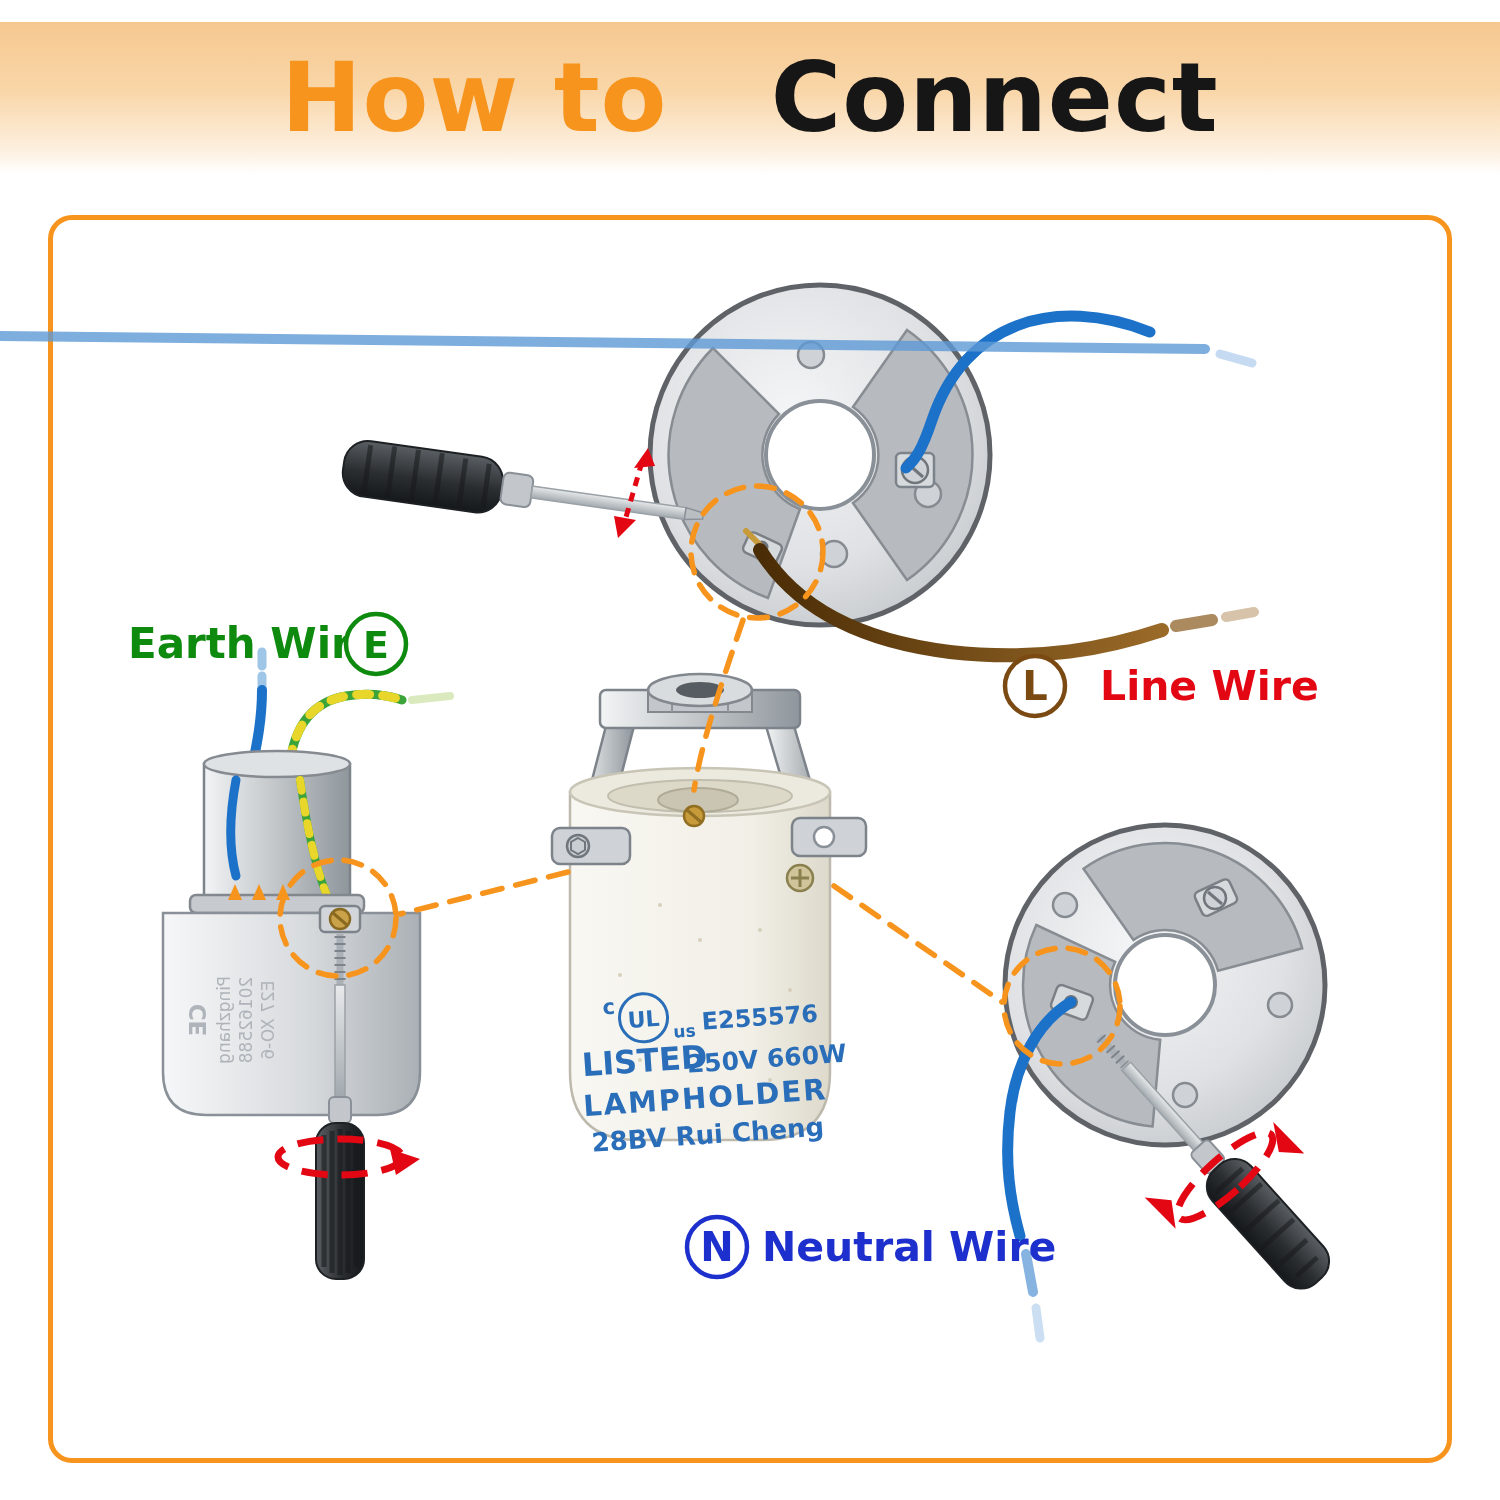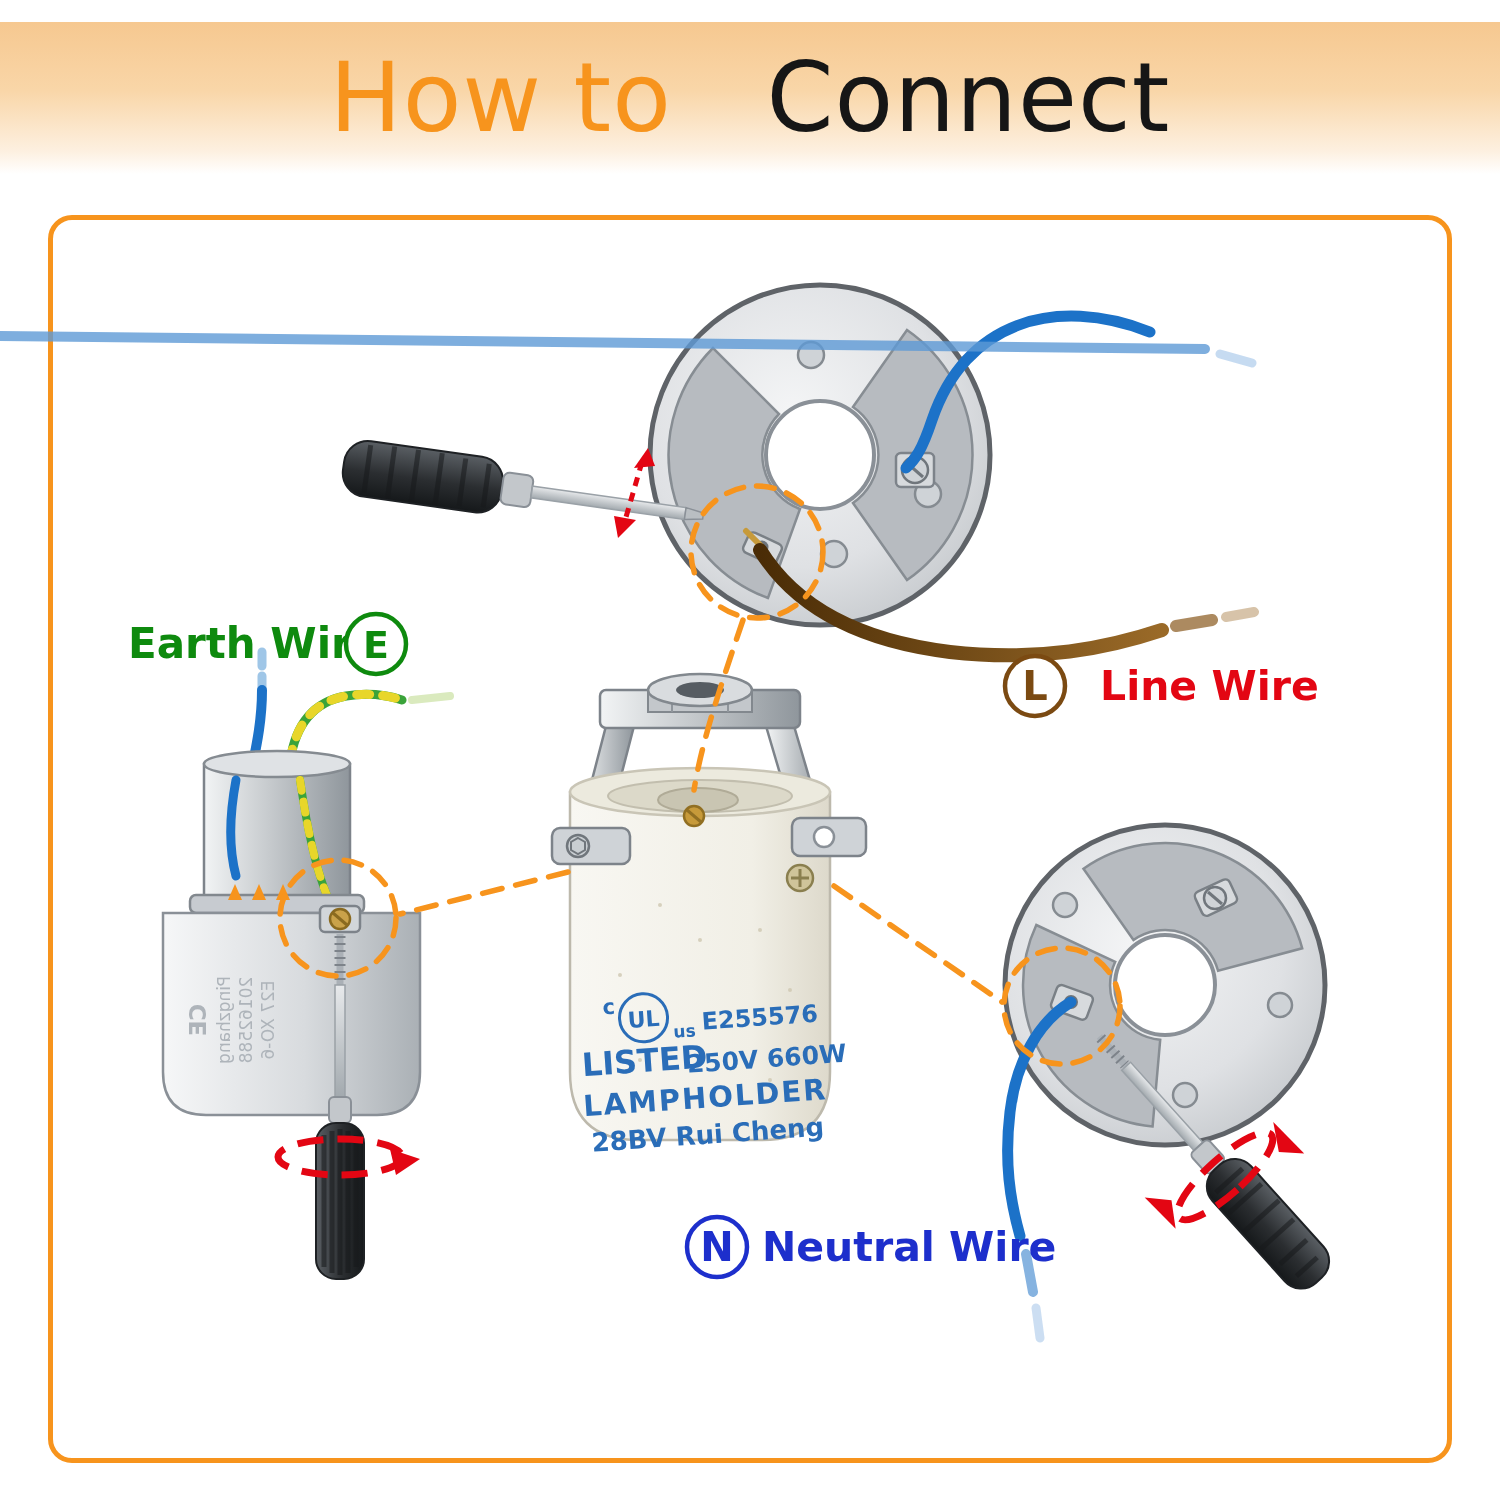--- a/index.html
+++ b/index.html
@@ -1,20 +1,20 @@
 <!DOCTYPE html>
 <html><head>
 <meta charset="utf-8">
 <style>
   html,body{margin:0;padding:0;background:#ffffff;}
   body{width:1500px;height:1500px;position:relative;font-family:"DejaVu Sans",sans-serif;overflow:hidden;}
   .banner{position:absolute;left:0;top:22px;width:1500px;height:152px;
     background:linear-gradient(180deg,#f6c890 0%,#f9d6a8 45%,#fdf0e0 85%,#ffffff 100%);
     display:flex;align-items:center;justify-content:center;}
-  .title{font-size:96px;font-weight:400;letter-spacing:1px;line-height:1;}
+  .title{font-size:96px;font-weight:700;letter-spacing:1px;line-height:1;}
   .title .t-orange{color:#F7941D;}
   .title .t-black{color:#161616;}
   .frame{position:absolute;left:48px;top:215px;width:1404px;height:1248px;
     border:5px solid #F7941D;border-radius:24px;box-sizing:border-box;background:#ffffff;}
   svg.scene{position:absolute;left:0;top:0;width:1500px;height:1500px;font-family:"DejaVu Sans",sans-serif;}
   .lbl-earth{fill:#0E8A0E;font-size:42px;font-weight:bold;}
   .lbl-line{fill:#E30613;font-size:41px;font-weight:bold;}
   .lbl-neutral{fill:#1D2FCC;font-size:41px;font-weight:bold;}
   .sym-earth{fill:#0E8A0E;font-size:38px;font-weight:bold;text-anchor:middle;}
   .sym-line{fill:#7B4A12;font-size:40px;font-weight:bold;text-anchor:middle;}

